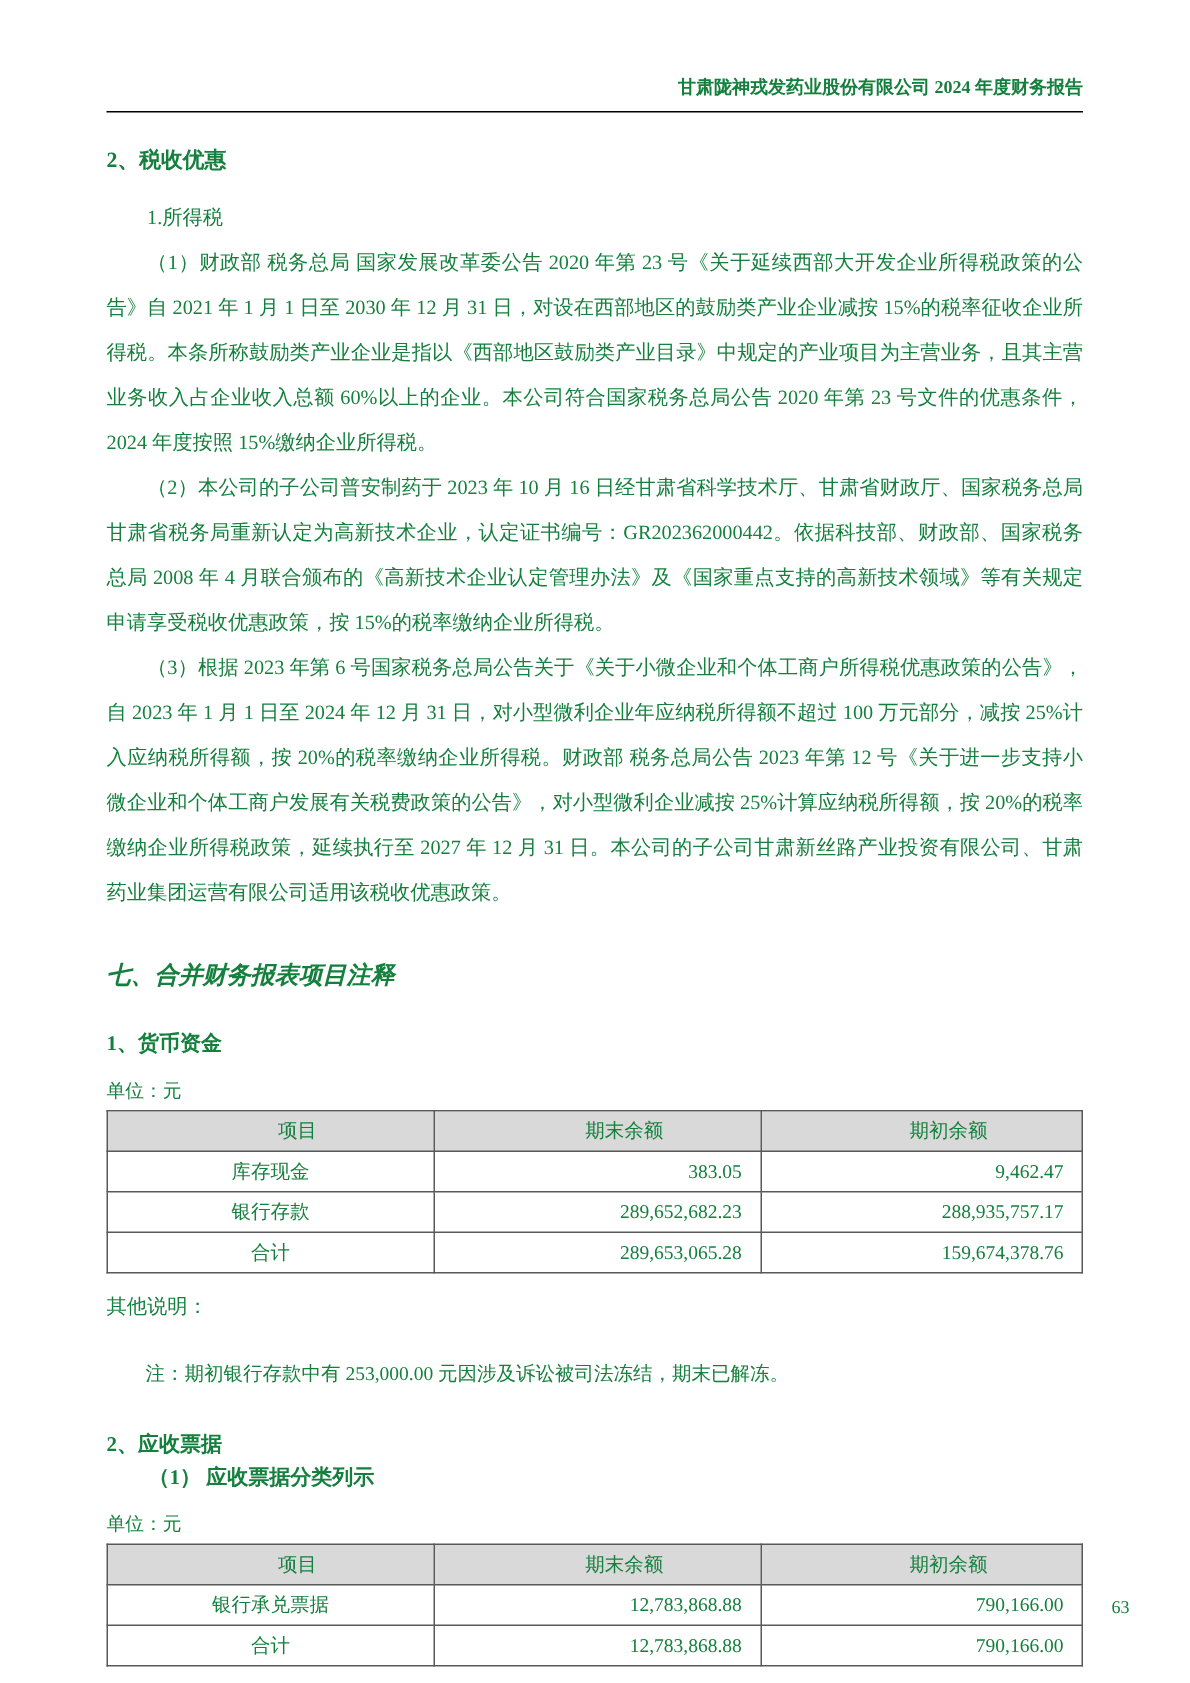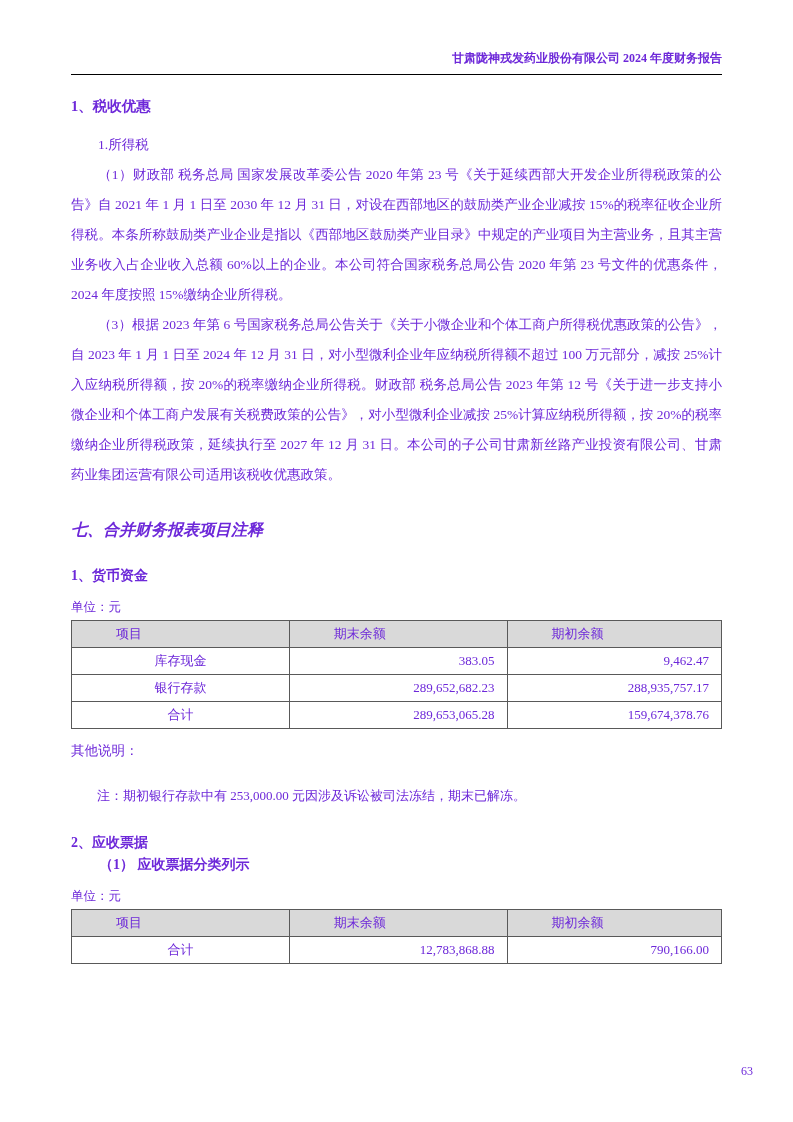--- a/index.html
+++ b/index.html
@@ -2,21 +2,21 @@
 <html><head>
 <meta charset="utf-8">
 <style>
   * { box-sizing: border-box; }
   html, body { margin: 0; padding: 0; background: #ffffff; }
   .page {
     position: relative;
     width: 793px;
     height: 1122px;
     background: #ffffff;
-    color: #6d28d9;
+    color: #15803d;
     font-family: "Liberation Serif", "DejaVu Serif", serif;
     overflow: hidden;
   }
   .header {
     margin: 0 71px;
     padding-top: 50px;
     padding-bottom: 7px;
     border-bottom: 1px solid #000;
     text-align: right;
     font-size: 12px;
@@ -41,21 +41,21 @@
   }
   .data-table th, .data-table td {
     border: 1px solid #595959;
     padding: 4px 8px;
     height: 26px;
     overflow: hidden;
   }
   .data-table th {
     background: #d9d9d9;
     font-weight: normal;
-    text-align: left;
+    text-align: center;
     padding-left: 44px;
   }
   td.c-item { text-align: center; }
   td.c-num  { text-align: right; padding-right: 12px; }
 
   .plain { font-size: 13.5px; margin: 10px 0 0; line-height: 24px; }
   .note  { font-size: 13px;   margin: 21px 0 0;  line-height: 24px; padding-left: 2em; }
 
   .footer {
     position: absolute;
@@ -68,23 +68,24 @@
 <body>
 
 <div class="page">
 
   <div class="header">
     <span>甘肃陇神戎发药业股份有限公司 2024 年度财务报告</span>
   </div>
 
   <div class="content">
 
-    <div class="h-tax">1、税收优惠</div>
+    <div class="h-tax">2、税收优惠</div>
     <div class="sub">1.所得税</div>
     <p class="para">（1）财政部 税务总局 国家发展改革委公告 2020 年第 23 号《关于延续西部大开发企业所得税政策的公告》自 2021 年 1 月 1 日至 2030 年 12 月 31 日，对设在西部地区的鼓励类产业企业减按 15%的税率征收企业所得税。本条所称鼓励类产业企业是指以《西部地区鼓励类产业目录》中规定的产业项目为主营业务，且其主营业务收入占企业收入总额 60%以上的企业。本公司符合国家税务总局公告 2020 年第 23 号文件的优惠条件，2024 年度按照 15%缴纳企业所得税。</p>
+    <p class="para">（2）本公司的子公司普安制药于 2023 年 10 月 16 日经甘肃省科学技术厅、甘肃省财政厅、国家税务总局甘肃省税务局重新认定为高新技术企业，认定证书编号：GR202362000442。依据科技部、财政部、国家税务总局 2008 年 4 月联合颁布的《高新技术企业认定管理办法》及《国家重点支持的高新技术领域》等有关规定申请享受税收优惠政策，按 15%的税率缴纳企业所得税。</p>
     <p class="para">（3）根据 2023 年第 6 号国家税务总局公告关于《关于小微企业和个体工商户所得税优惠政策的公告》，自 2023 年 1 月 1 日至 2024 年 12 月 31 日，对小型微利企业年应纳税所得额不超过 100 万元部分，减按 25%计入应纳税所得额，按 20%的税率缴纳企业所得税。财政部 税务总局公告 2023 年第 12 号《关于进一步支持小微企业和个体工商户发展有关税费政策的公告》，对小型微利企业减按 25%计算应纳税所得额，按 20%的税率缴纳企业所得税政策，延续执行至 2027 年 12 月 31 日。本公司的子公司甘肃新丝路产业投资有限公司、甘肃药业集团运营有限公司适用该税收优惠政策。</p>
 
     <div class="h-main">七、合并财务报表项目注释</div>
 
     <div class="h-sub">1、货币资金</div>
     <div class="unit">单位：元</div>
 
     <table class="data-table">
       <colgroup>
         <col style="width:33.5%">
@@ -132,20 +133,25 @@
       </colgroup>
       <thead>
         <tr>
           <th>项目</th>
           <th>期末余额</th>
           <th>期初余额</th>
         </tr>
       </thead>
       <tbody>
         <tr>
+          <td class="c-item">银行承兑票据</td>
+          <td class="c-num">12,783,868.88</td>
+          <td class="c-num">790,166.00</td>
+        </tr>
+        <tr>
           <td class="c-item">合计</td>
           <td class="c-num">12,783,868.88</td>
           <td class="c-num">790,166.00</td>
         </tr>
       </tbody>
     </table>
 
   </div>
 
   <div class="footer">63</div>

